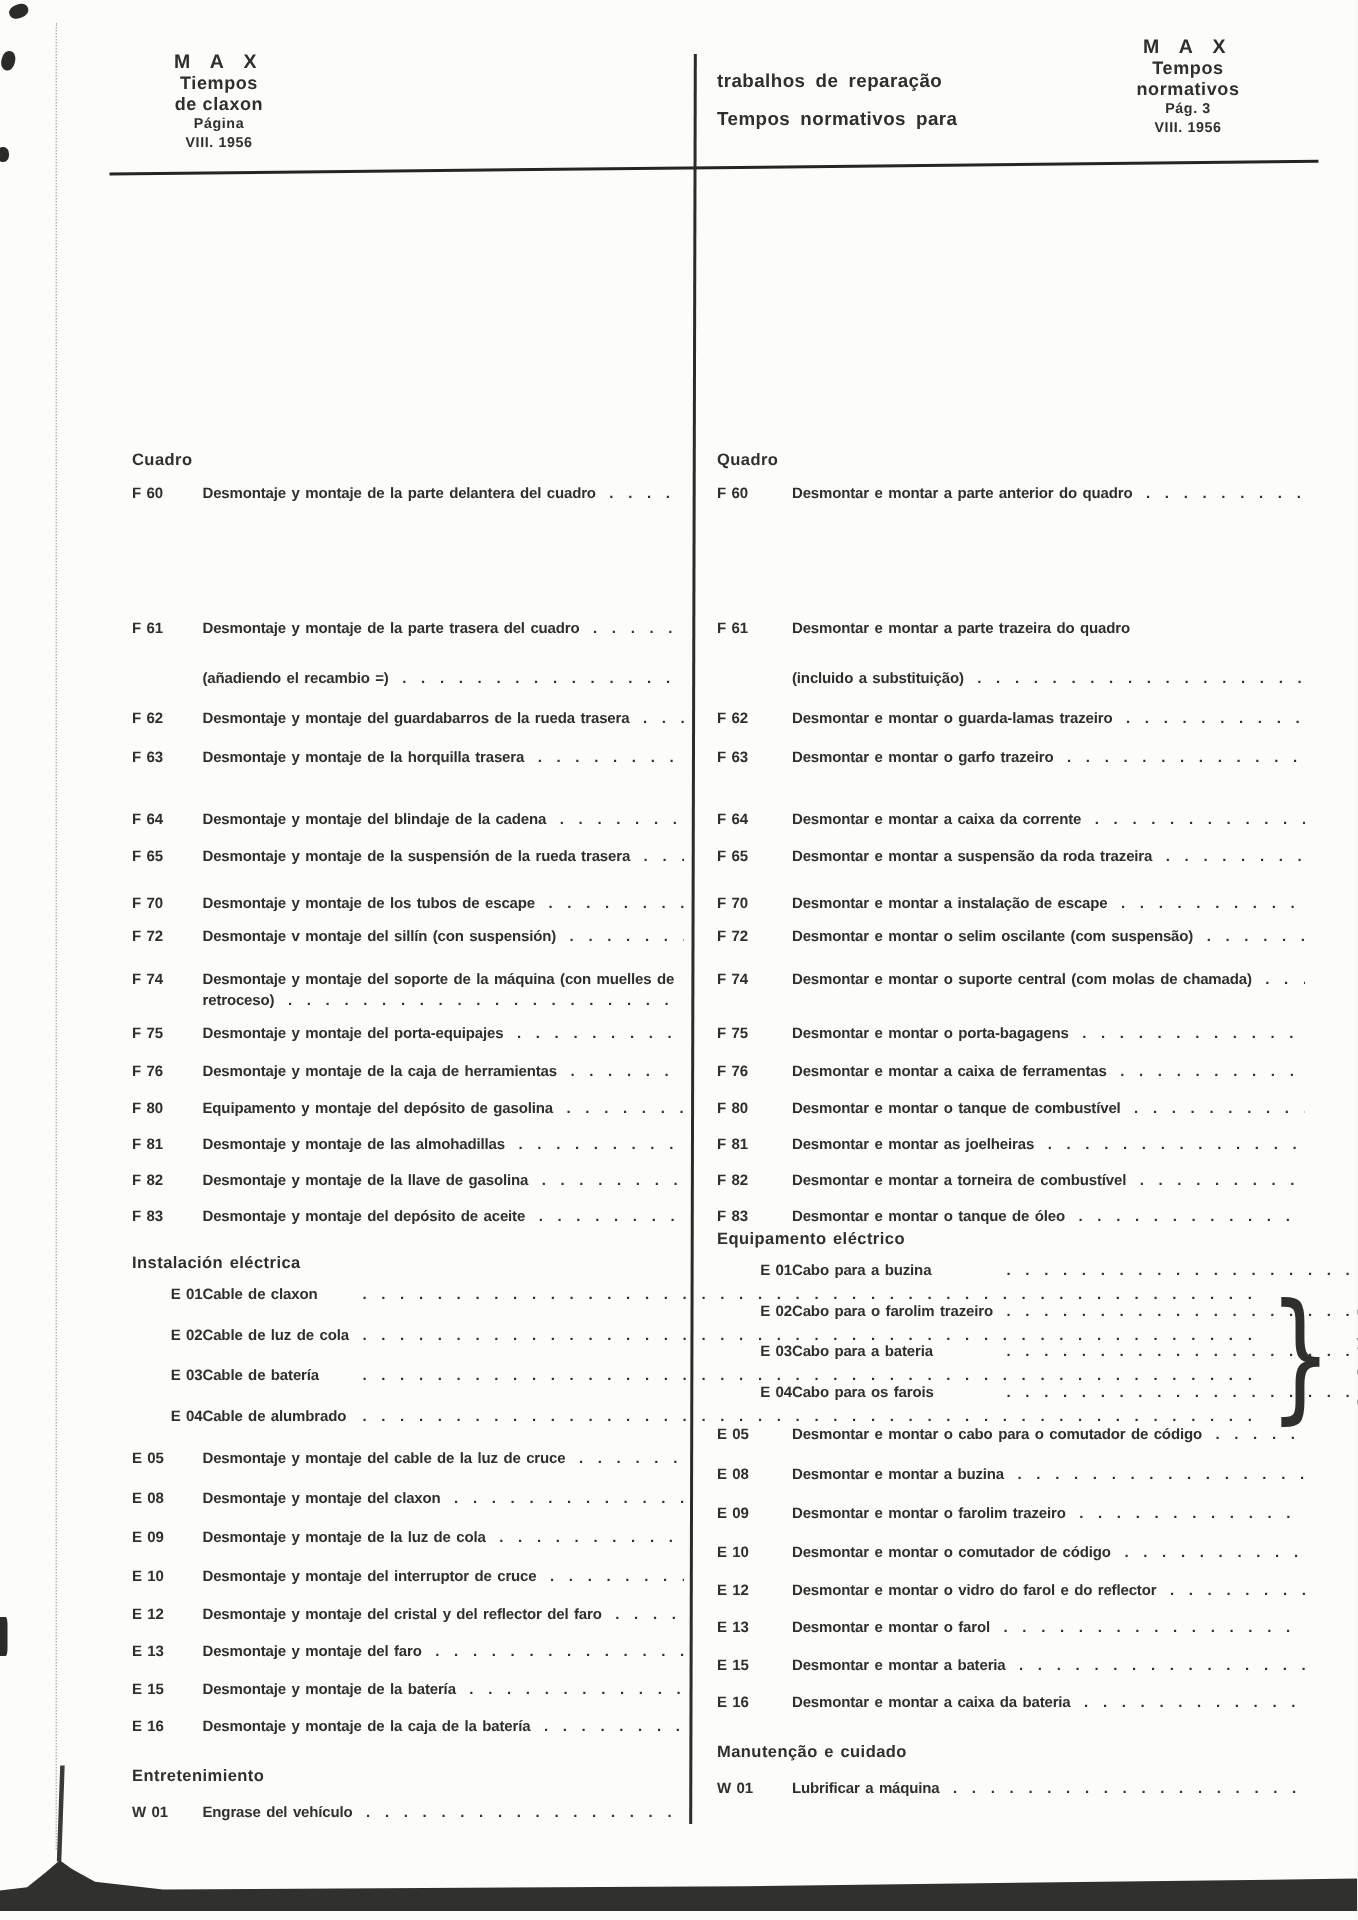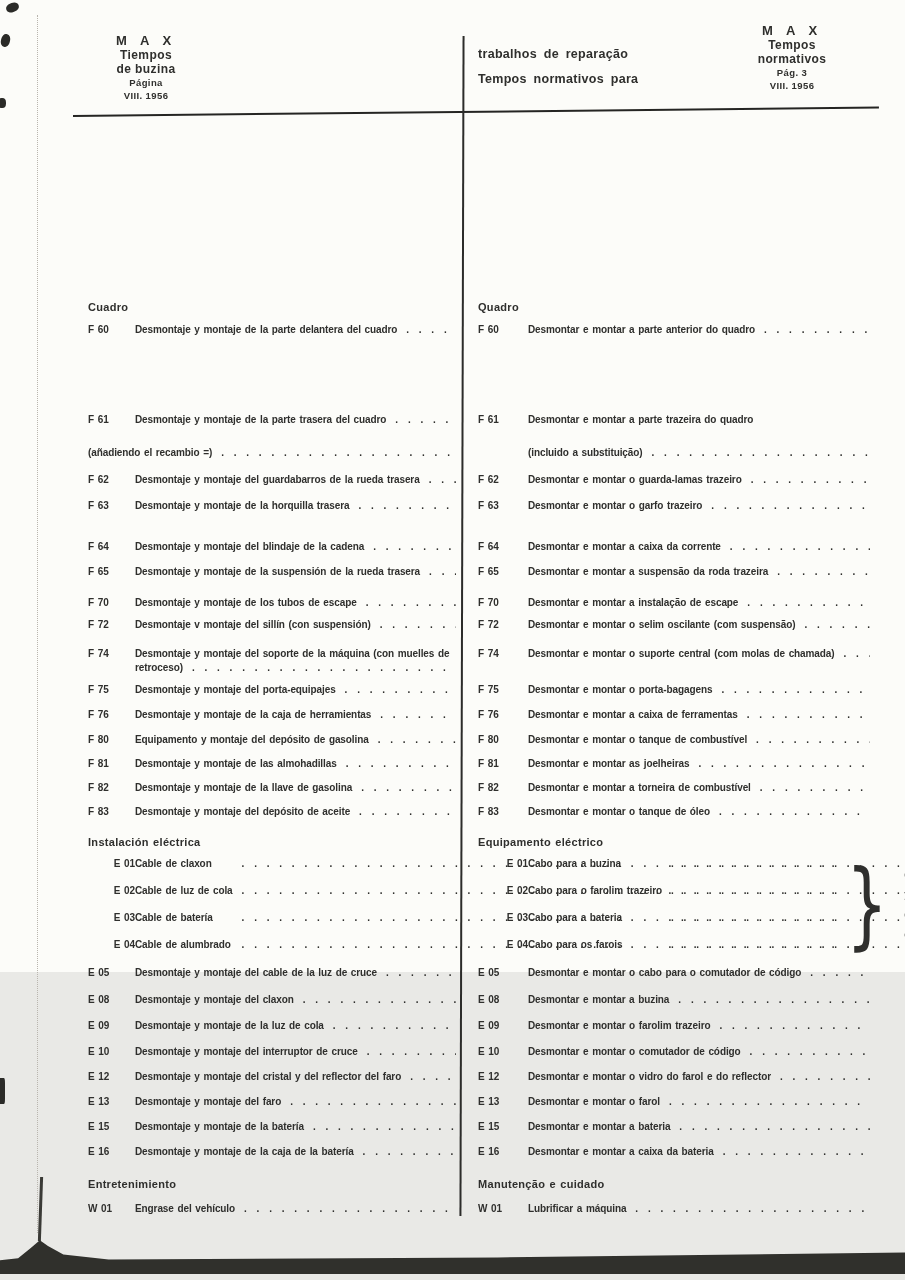--- a/index.html
+++ b/index.html
@@ -3,21 +3,21 @@
 <meta charset="utf-8">
 <style>
   html,body{margin:0;padding:0;}
   body{
     width:905px;height:1280px;
     background:#e9e9e6;
     font-family:"Liberation Sans", sans-serif;
     overflow:hidden;
   }
   .page{
-    position:relative;width:905px;height:972px;
+    position:relative;width:905px;height:1280px;
     background:var(--paper,#fcfcf9);
     color:var(--ink,#2f2f2d);
     font-weight:700;
   }
   
   .hdr-box{position:absolute;text-align:center;}
   .hdr-box .brand{font-size:13px;letter-spacing:5px;}
   .hdr-box .bline{font-size:12px;line-height:14px;letter-spacing:.4px;}
   .hdr-box .sline{font-size:9.5px;line-height:13px;font-weight:700;letter-spacing:.4px;}
   #hdr-left{left:86px;top:33px;width:120px;}
@@ -45,41 +45,41 @@
   #col-right{left:478px;width:392px;}
   .section-heading{font-size:11px;letter-spacing:.3px;}
   .item-row{display:flex;overflow:hidden;}
   .item-code{flex:0 0 47px;}
   #col-right .item-code{flex-basis:50px;}
   .item-body{flex:1;min-width:0;}
   .item-line{display:flex;overflow:hidden;align-items:center;}
   .item-label{white-space:nowrap;flex-shrink:0;}
   .dots{flex:1;min-width:0;overflow:hidden;white-space:nowrap;letter-spacing:0;
         word-spacing:7px;margin-left:9px;color:var(--ink,#2f2f2d);}
-  .note-row{}
+  .note-row{margin-left:47px;}
   #col-right .note-row{margin-left:50px;}
   
   .cable-group{display:flex;align-items:center;}
   .cable-group-items{flex:0 0 237px;text-align:right;}
   #col-right .cable-group-items{flex:0 0 240px;}
   .cable-group-items .item-row{margin-bottom:13px;}
   .cable-group-items .item-row:last-child{margin-bottom:0;}
   .brace-glyph{font-family:"DejaVu Sans",sans-serif;font-weight:400;font-size:94px;
                line-height:0.95;transform:scaleX(0.7);margin-left:2px;}
   .brace-label{margin-left:8px;font-size:10px;line-height:20px;letter-spacing:.1px;}
 </style>
 </head>
 <body>
 
 <div class="page">
 
   <div class="hdr-box" id="hdr-left">
     <div class="brand">M A X</div>
     <div class="bline">Tiempos</div>
-    <div class="bline">de buzina</div>
+    <div class="bline">de claxon</div>
     <div class="sline">Página</div>
     <div class="sline">VIII. 1956</div>
   </div>
 
 
   <div class="hdr-title" id="title-pt">
     <div>trabalhos de reparação</div>
     <div>Tempos normativos para</div>
   </div>
 
@@ -499,21 +499,21 @@
       </div>
       <div class="item-row" style="margin-top: 10px;">
         <span class="item-code">F 83</span>
         <div class="item-body">
           <div class="item-line">
             <span class="item-label">Desmontar e montar o tanque de óleo</span>
             <span class="dots">. . . . . . . . . . . . . . . . . . . . . . . . . . . . . . . . . . . . . . . . . . . . . . . . </span>
           </div>
         </div>
       </div>
-      <div class="section-heading" style="margin-top: 16px;">Equipamento eléctrico</div>
+      <div class="section-heading" style="">Equipamento eléctrico</div>
       <div class="cable-group" style="margin-top: 8px;">
         <div class="cable-group-items">
           <div class="item-row">
             <span class="item-code">E 01</span>
             <span class="item-label">Cabo para a buzina</span>
             <span class="dots">. . . . . . . . . . . . . . . . . . . . . . . . . . . . . . . . . . . . . . . . . . . . . . . . </span>
           </div>
           <div class="item-row">
             <span class="item-code">E 02</span>
             <span class="item-label">Cabo para o farolim trazeiro</span>

